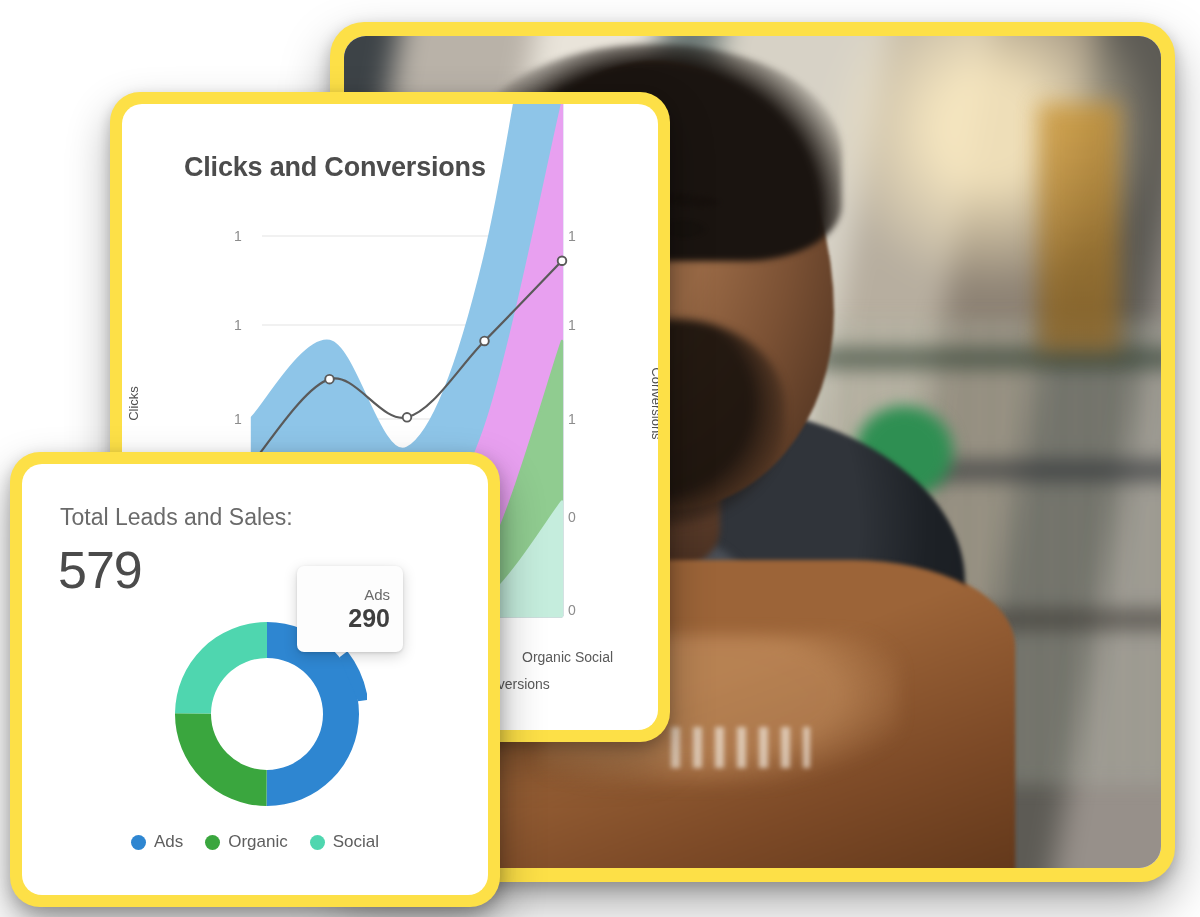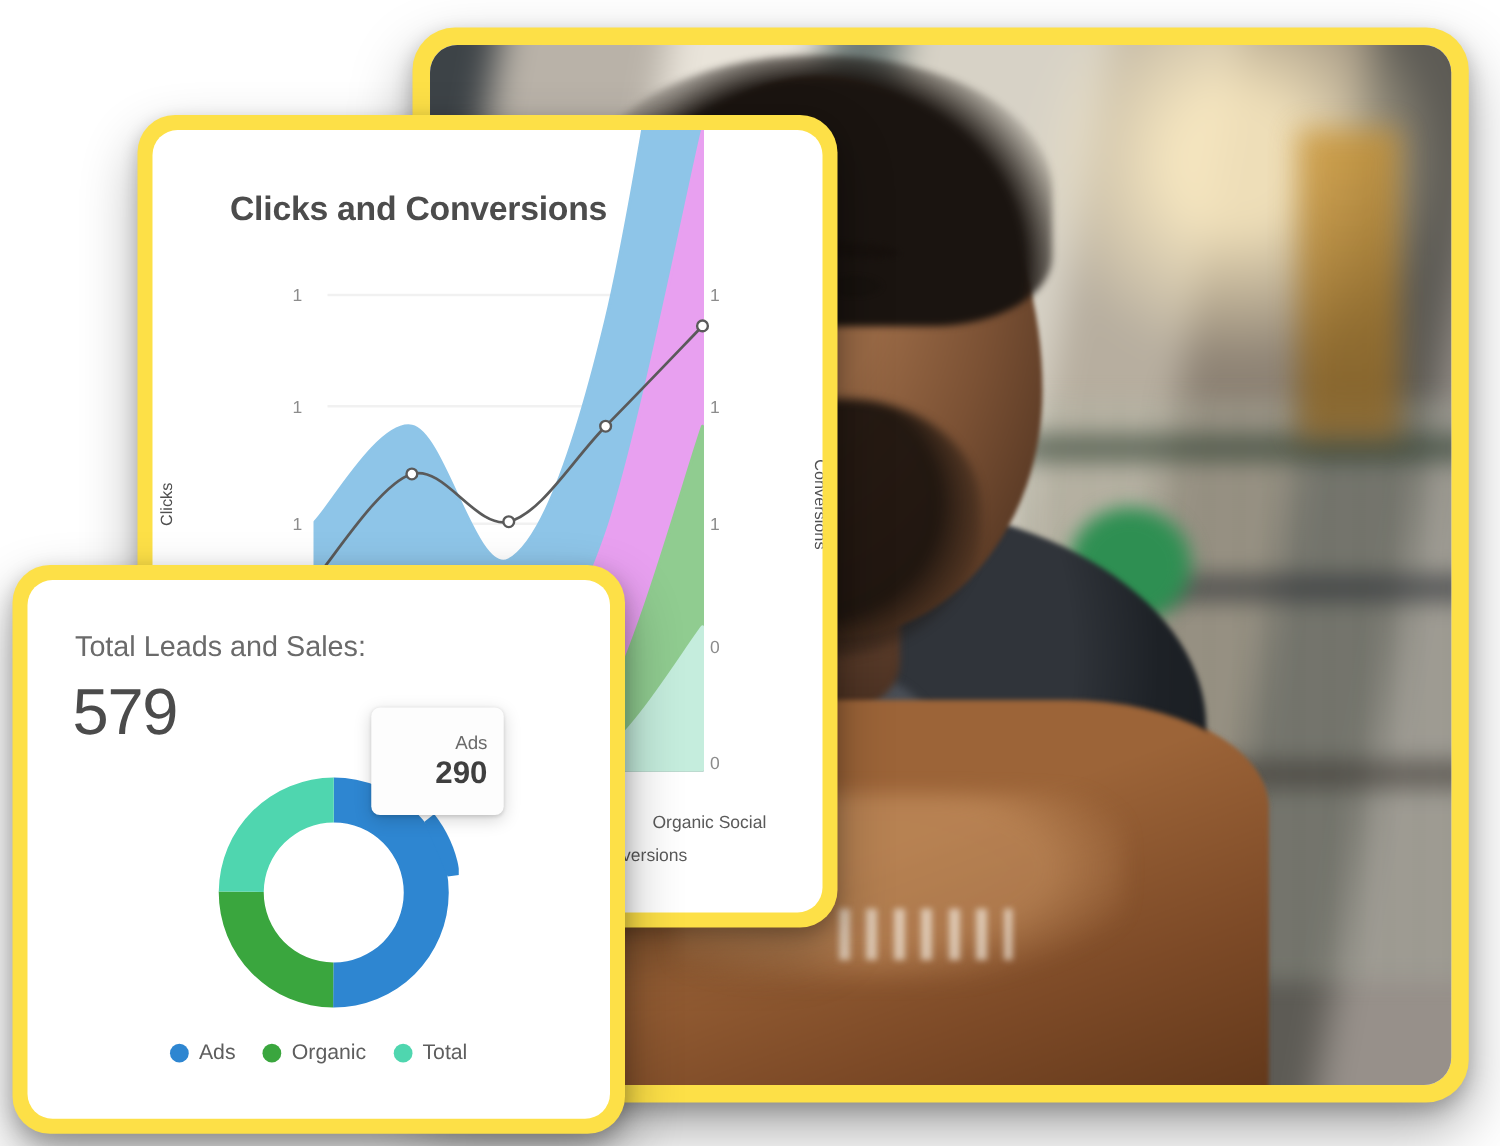--- a/index.html
+++ b/index.html
@@ -401,21 +401,21 @@
         <div class="item">
           <span class="dot" style="background:#2E86D1"></span>
           <span class="lbl">Ads</span>
         </div>
         <div class="item">
           <span class="dot" style="background:#3AA63E"></span>
           <span class="lbl">Organic</span>
         </div>
         <div class="item">
           <span class="dot" style="background:#4FD6AF"></span>
-          <span class="lbl">Total</span>
+          <span class="lbl">Social</span>
         </div>
       </div>
     </div>
   </div>
 
   <div class="tooltip">
     <span class="t-label">Ads</span>
     <span class="t-value">290</span>
   </div>
 

